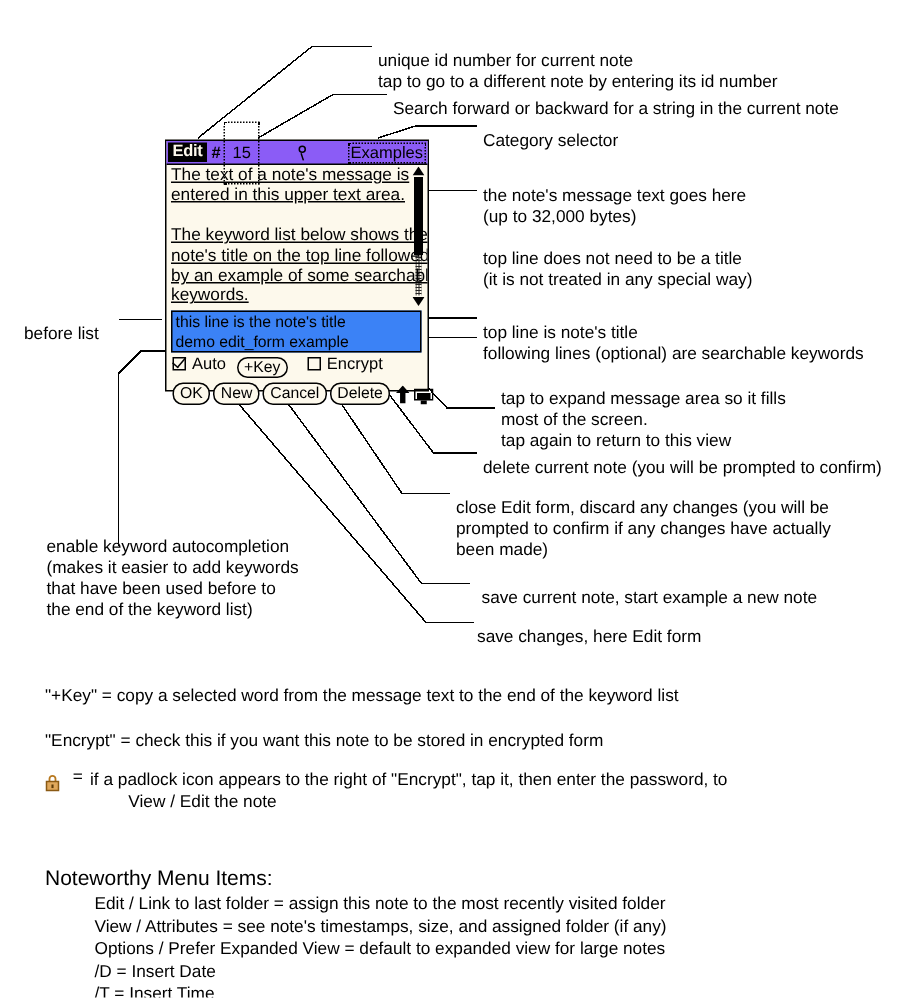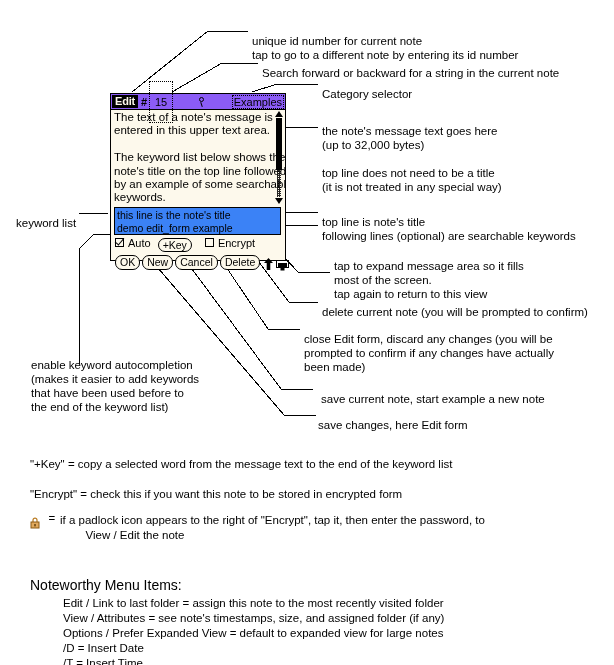--- a/index.html
+++ b/index.html
@@ -98,20 +98,21 @@
     margin-right:1px;
     line-height:12px;
   }
 
   #msgarea{
     position:relative;
     height:95px;
     padding:1px 30px 0 3px;
     box-sizing:border-box;
     overflow:hidden;
+    text-decoration:underline;
   }
   .msgline{
     font-size:11.5px;
     line-height:13.4px;
     white-space:pre;
   }
   .msgblank{height:13.4px;}
 
   
   #sbar{
@@ -222,21 +223,21 @@
 
   <div class="anno" style="left:252px;top:24px;">unique id number for current note
 tap to go to a different note by entering its id number</div>
   <div class="anno" style="left:262px;top:56px;">Search forward or backward for a string in the current note</div>
   <div class="anno" style="left:322px;top:77px;">Category selector</div>
   <div class="anno" style="left:322px;top:114px;">the note's message text goes here
 (up to 32,000 bytes)</div>
   <div class="anno" style="left:322px;top:156px;">top line does not need to be a title
 (it is not treated in any special way)</div>
 
-  <div class="anno" style="left:16px;top:206px;">keyword list</div>
+  <div class="anno" style="left:16px;top:206px;">before list</div>
   <div class="anno" style="left:322px;top:205px;">top line is note's title</div>
   <div class="anno" style="left:322px;top:219px;">following lines (optional) are searchable keywords</div>
 
   <div class="anno" style="left:334px;top:249px;">tap to expand message area so it fills
 most of the screen.
 tap again to return to this view</div>
   <div class="anno" style="left:322px;top:295px;">delete current note (you will be prompted to confirm)</div>
   <div class="anno" style="left:304px;top:322px;">close Edit form, discard any changes (you will be
 prompted to confirm if any changes have actually
 been made)</div>

